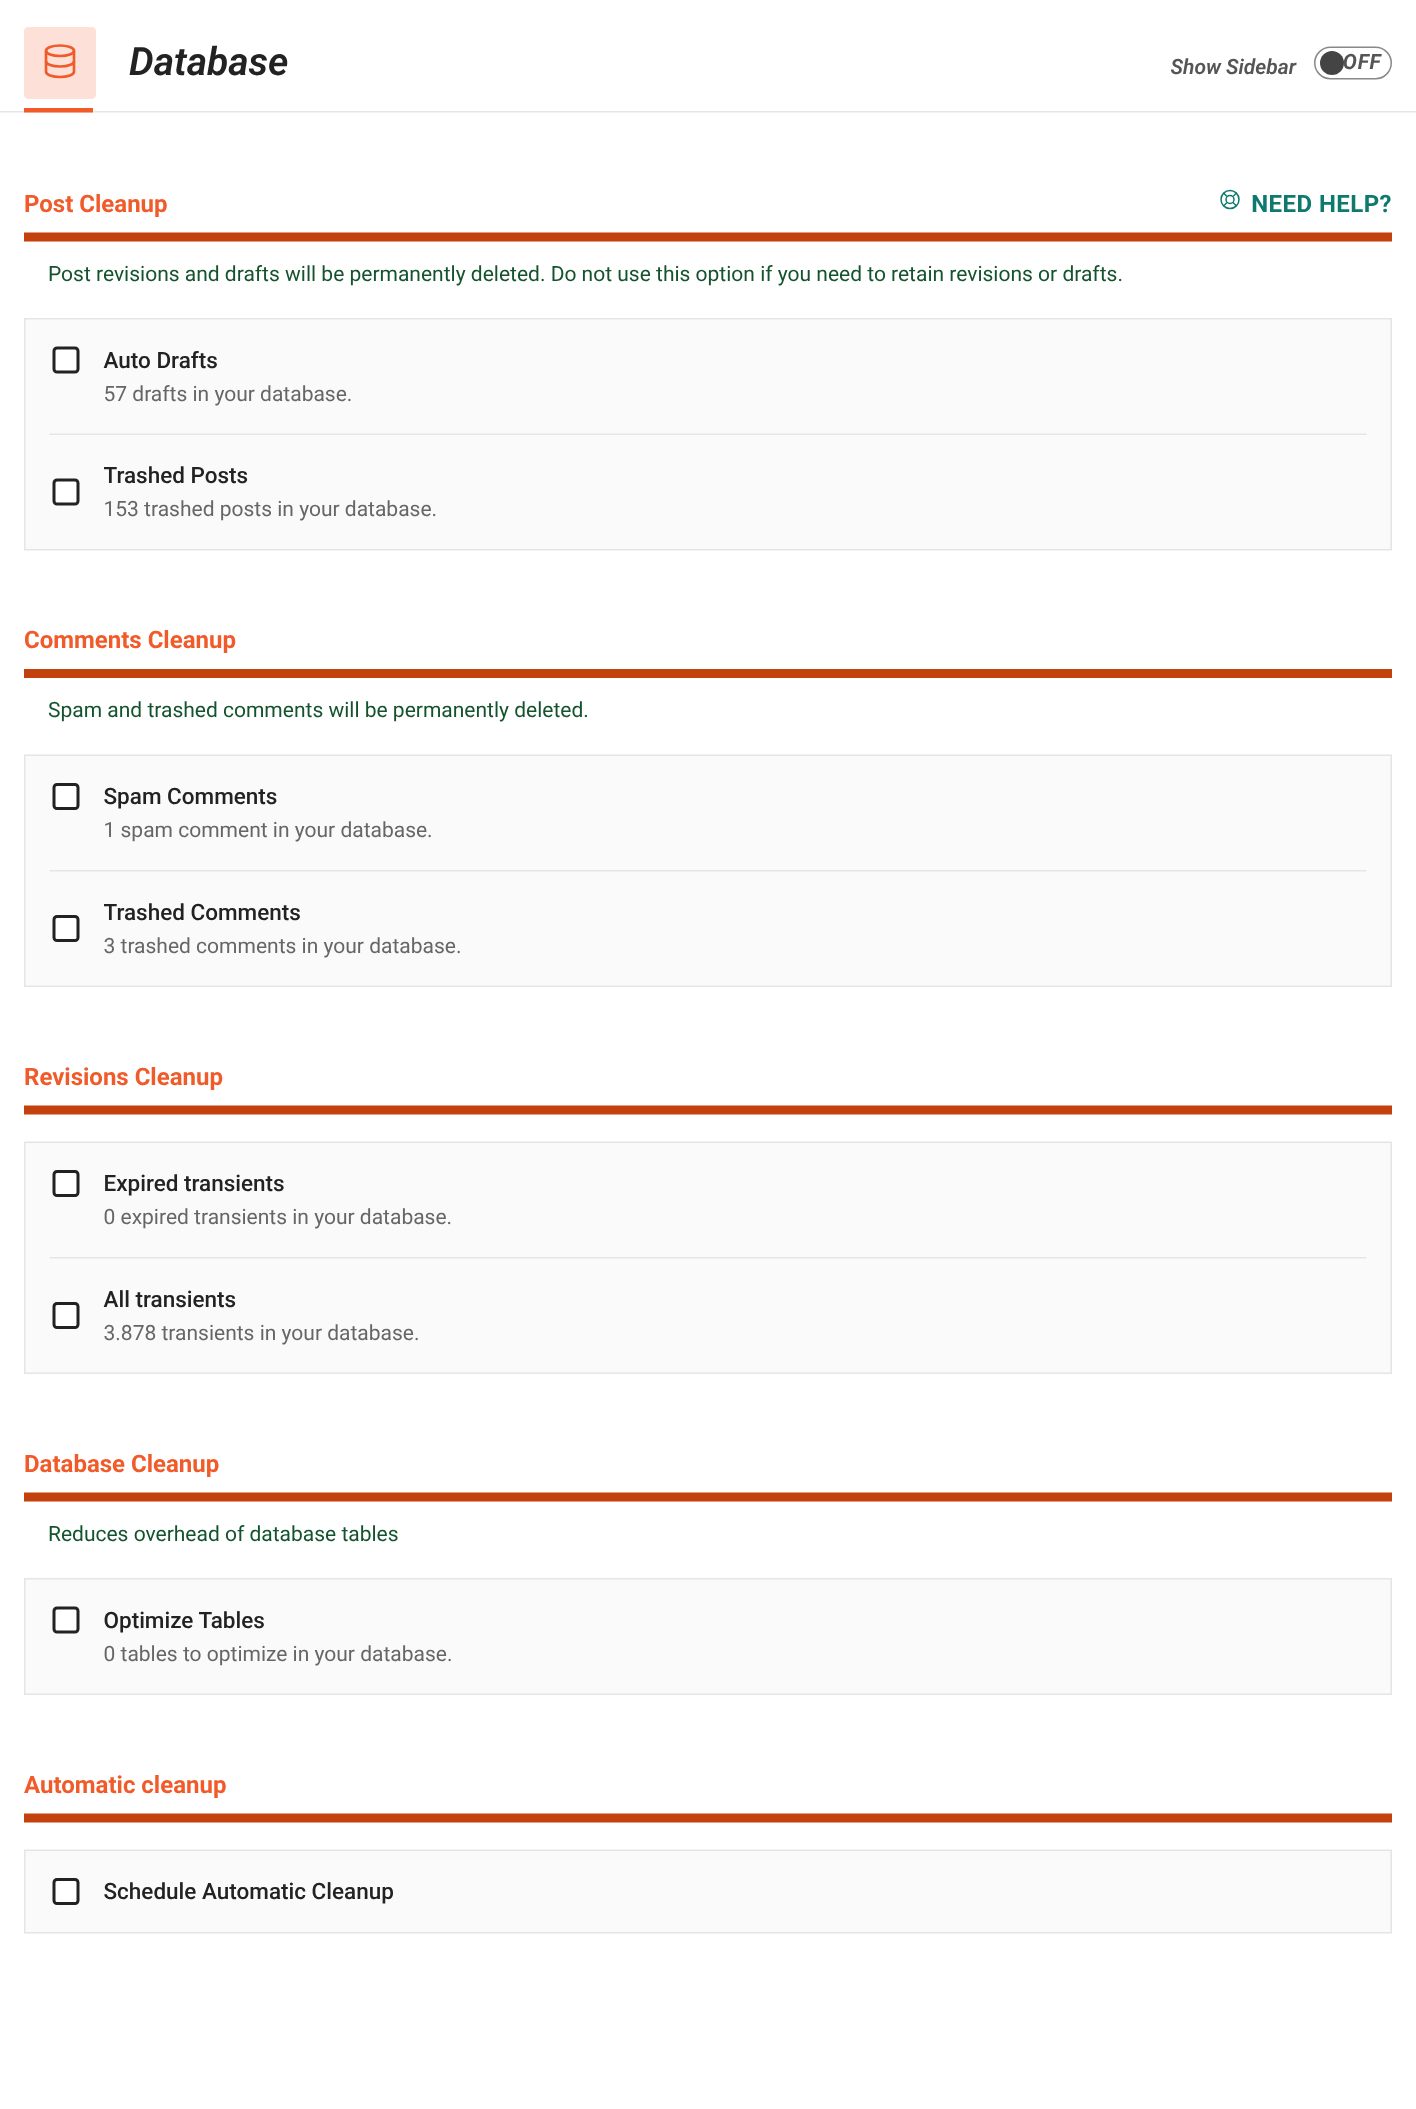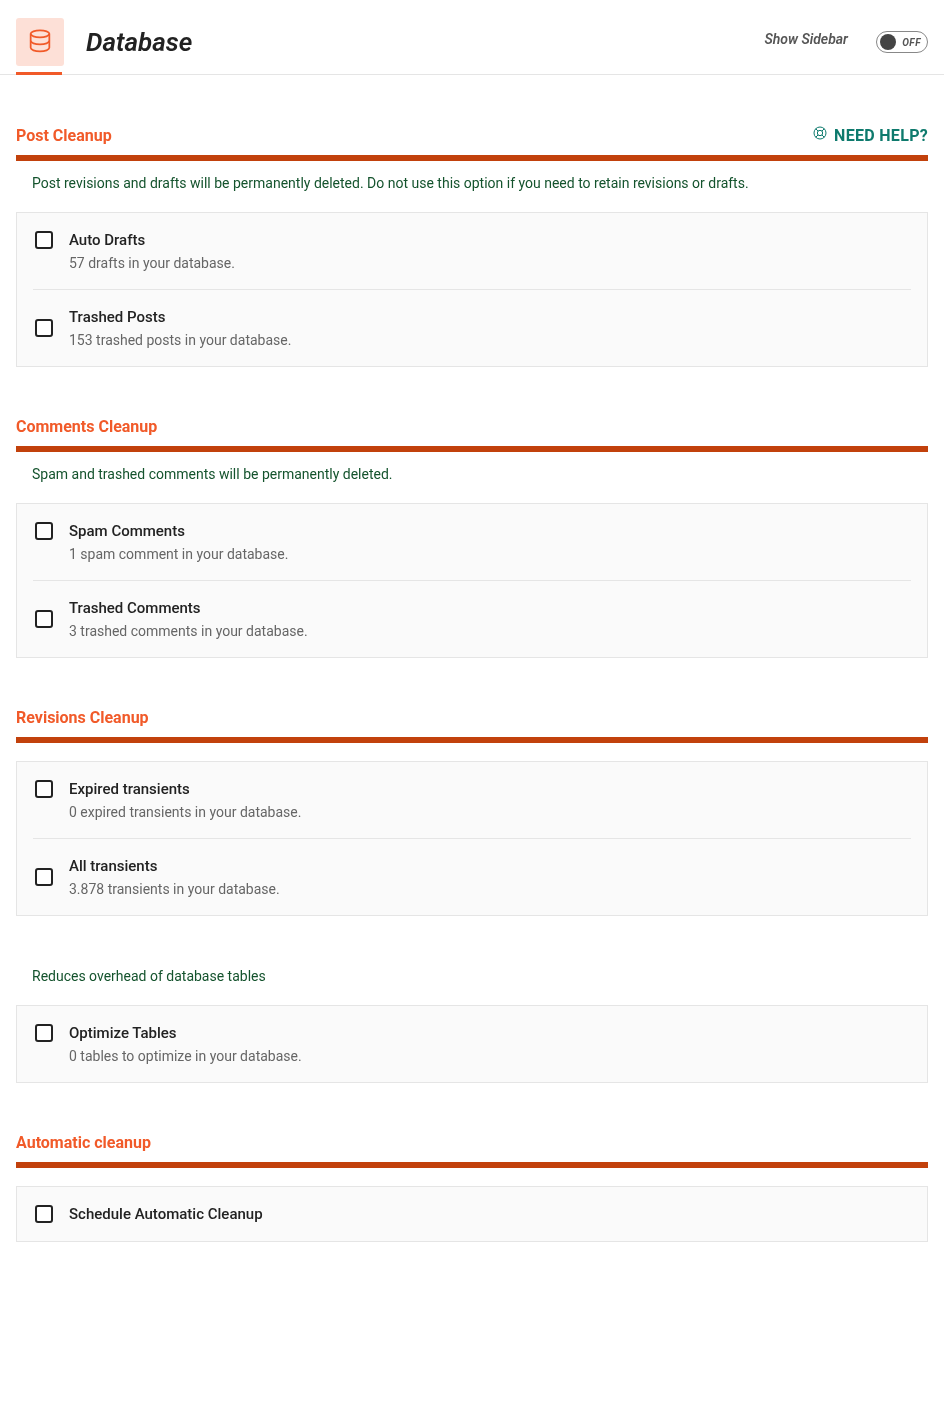--- a/index.html
+++ b/index.html
@@ -34,22 +34,22 @@
       height: 28px;
     }
     .page-title {
       font-size: 26px;
       font-weight: 600;
       color: #222;
     }
     .header-right {
       margin-left: auto;
       display: flex;
-      align-items: flex-start;
-      gap: 28px;
+      align-items: flex-end;
+      gap: 12px;
     }
     .show-sidebar-label {
       font-size: 14px;
       font-weight: 600;
       color: #555;
     }
     .toggle {
       width: 52px;
       height: 22px;
       border: 1px solid #888;
@@ -62,21 +62,21 @@
     }
     .toggle-knob {
       width: 16px;
       height: 16px;
       background: #444;
       border-radius: 50%;
       position: absolute;
       left: 3px;
     }
     .toggle-text {
-      font-size: 10px;
+      font-size: 14px;
       font-weight: 700;
       color: #555;
       position: absolute;
       right: 6px;
       letter-spacing: 0.5px;
     }
     .tab-indicator {
       position: absolute;
       bottom: -1px;
       left: 16px;
@@ -287,20 +287,23 @@
           </div>
         <div class="row-text">
           <span class="row-label">All transients</span>
           <span class="row-sub">3.878 transients in your database.</span>
         </div>
       </div>
     </div>
   </div>
 
   <div class="section">
+    <div class="section-header">
+      <div class="section-title">Database Cleanup</div>
+    </div>
     <div class="section-desc">Reduces overhead of database tables</div>
     <div class="panel">
       <div class="panel-row">
         <div class="checkbox-wrap">
             <span class="checkbox"></span>
           </div>
         <div class="row-text">
           <span class="row-label">Optimize Tables</span>
           <span class="row-sub">0 tables to optimize in your database.</span>
         </div>

